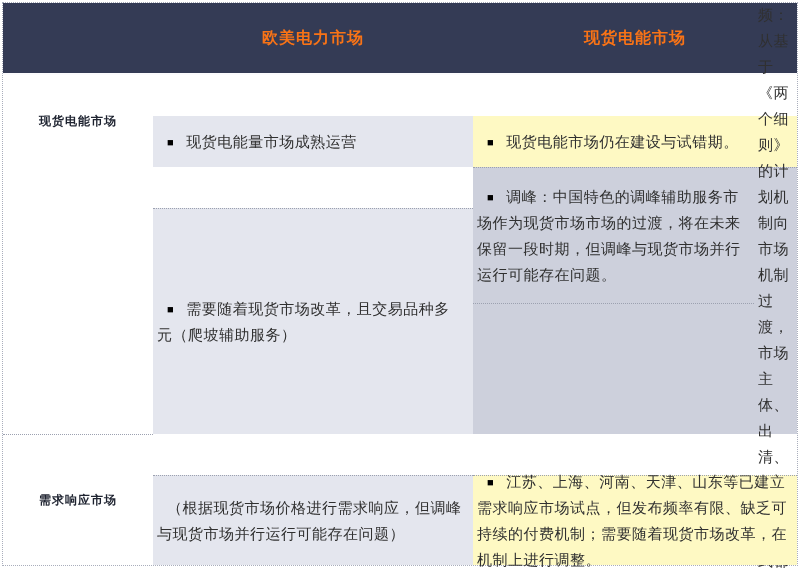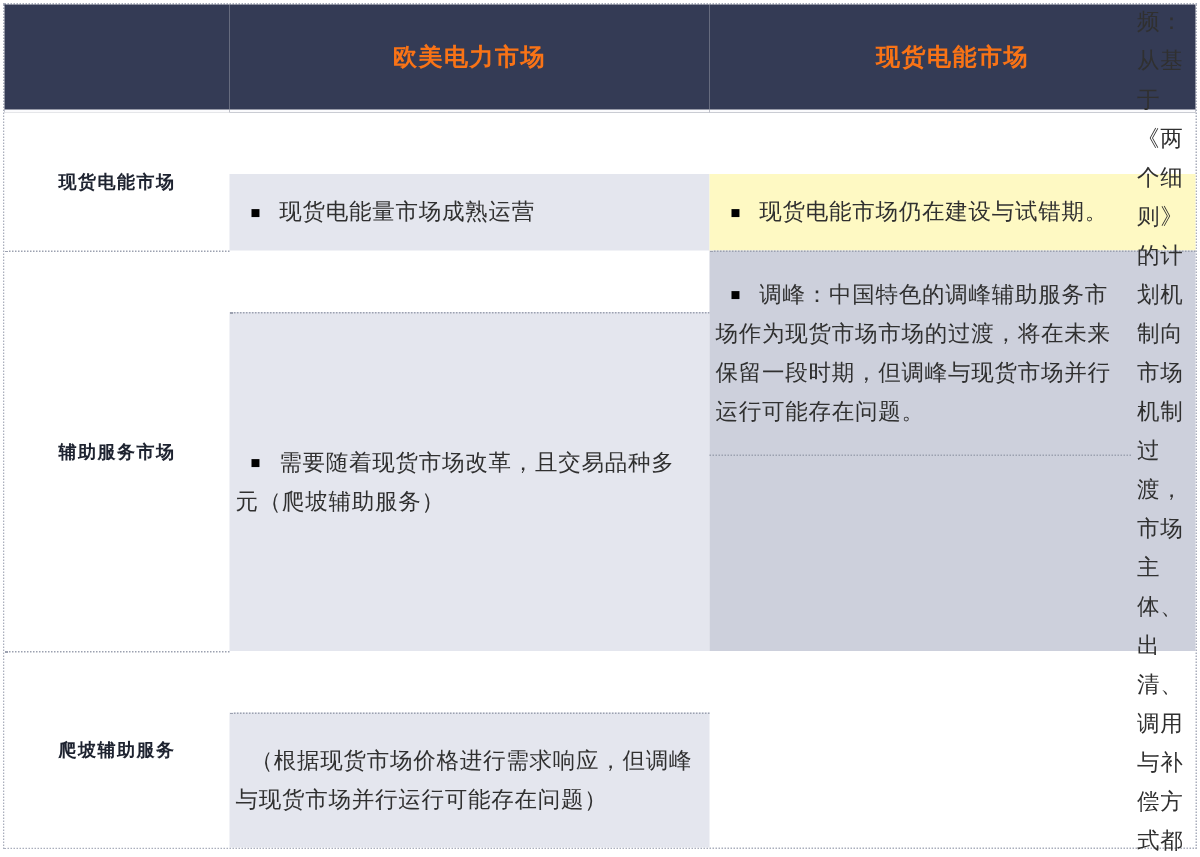--- a/index.html
+++ b/index.html
@@ -109,35 +109,35 @@
   <div class="lbl r2">
     <span>现货电能市场</span>
   </div>
   <div class="cell c-eu r2">
     <p><span class="bullet">■</span><span>现货电能量市场成熟运营</span></p>
   </div>
   <div class="cell c-cn r2">
     <p><span class="bullet">■</span><span>现货电能市场仍在建设与试错期。</span></p>
   </div>
 
-  <div class="lbl r3 row-sep">
-    <span>辅助服务市场</span>
-  </div>
   <div class="cell c-eu r3 row-sep">
     <p><span class="bullet">■</span><span>需要随着现货市场改革，且交易品种多元（爬坡辅助服务）</span></p>
   </div>
   <div class="cn-split row-sep">
     <div class="sub sub-1">
       <p><span class="bullet">■</span><span>调峰：中国特色的调峰辅助服务市场作为现货市场市场的过渡，将在未来保留一段时期，但调峰与现货市场并行运行可能存在问题。</span></p>
     </div>
     <div class="sub sub-2">
       <p><span class="bullet">■</span><span>调频：从基于《两个细则》的计划机制向市场机制过渡，市场主体、出清、调用与补偿方式都在改革中。</span></p>
     </div>
   </div>
 
   <div class="lbl r4 row-sep">
-    <span>爬坡辅助服务</span>
+    <span>需求响应市场</span>
   </div>
   <div class="cell c-eu r4 row-sep">
     <p class="paren-note">（根据现货市场价格进行需求响应，但调峰与现货市场并行运行可能存在问题）</p>
+  </div>
+  <div class="cell c-cn r4 row-sep">
+    <p><span class="bullet">■</span><span>江苏、上海、河南、天津、山东等已建立需求响应市场试点，但发布频率有限、缺乏可持续的付费机制；需要随着现货市场改革，在机制上进行调整。</span></p>
   </div>
 
 </div>
 
 </body></html>

